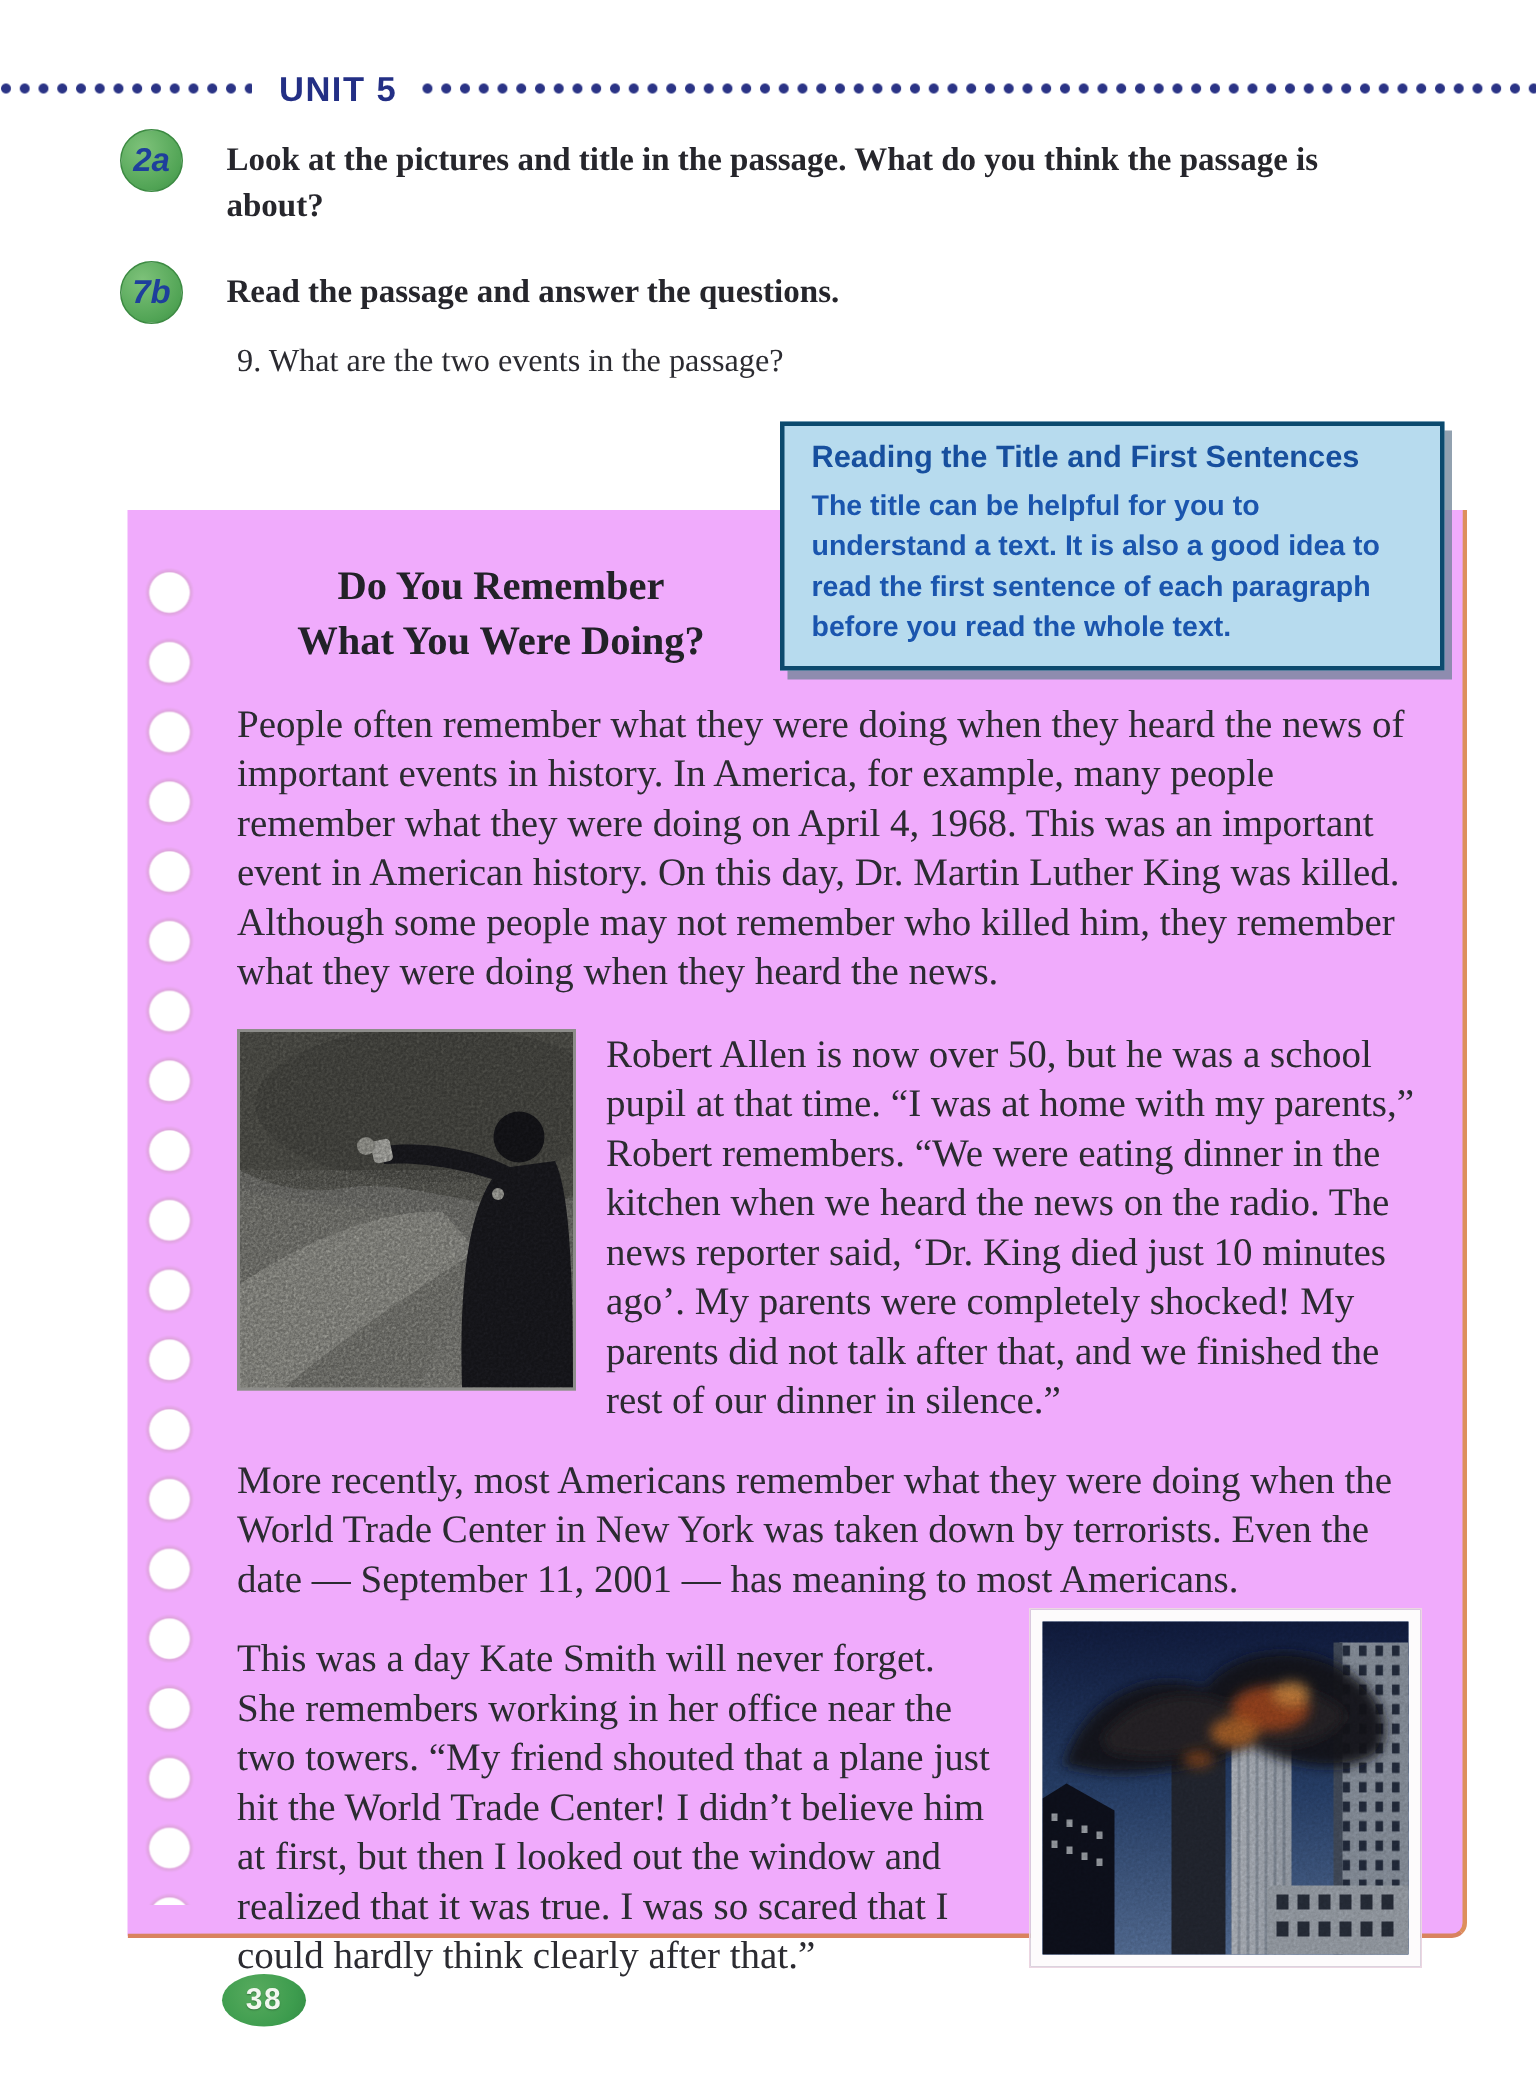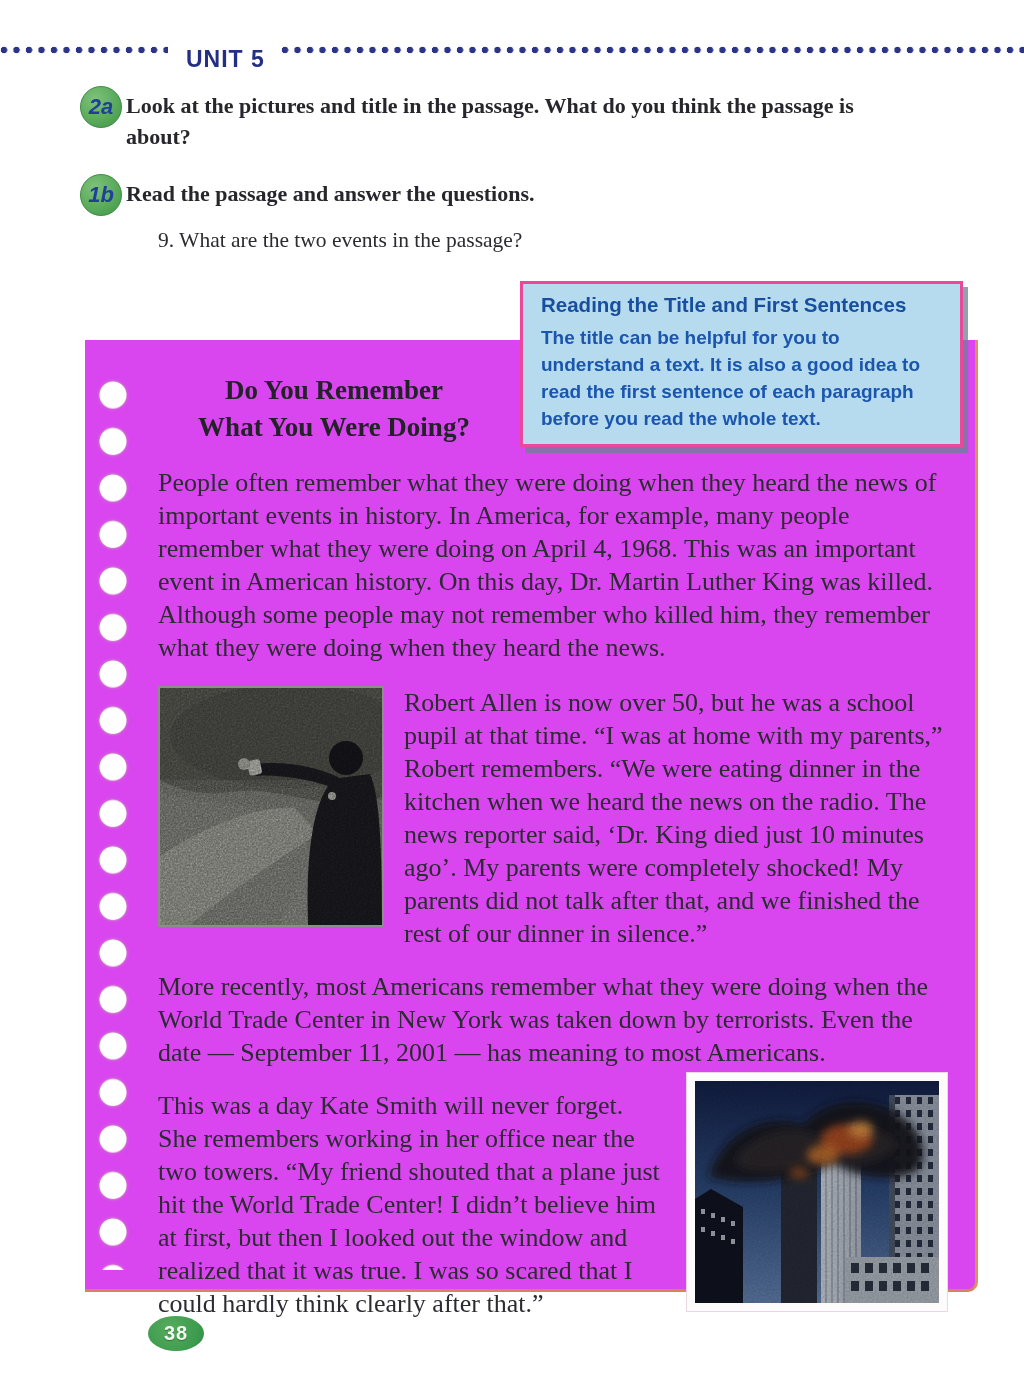--- a/index.html
+++ b/index.html
@@ -9,39 +9,39 @@
     margin:0 auto;
     background:#ffffff;
     overflow:hidden;
     font-family:"Liberation Serif", serif;
     color:#2b2b31;
   }
 
   
   .unit-header{
     position:absolute; top:46px; left:0; right:0; height:26px;
-    display:flex; align-items:flex-start;
+    display:flex; align-items:center;
   }
   .dots{
     height:8px;
     background-image:radial-gradient(circle at 4px 4px, #2b3486 3px, transparent 3.6px);
     background-size:12.5px 8px;
     background-repeat:repeat-x;
   }
   .dots-left{width:168px;}
   .dots-right{flex:1;}
   .unit-label{
     margin:0 16px 0 18px;
     font-family:"Liberation Sans", sans-serif;
     font-weight:bold; font-size:23px; letter-spacing:1px;
     color:#232f85;
   }
 
   
-  .task{position:absolute; left:80px; display:flex; gap:4px; align-items:flex-start;}
+  .task{position:absolute; left:80px; display:flex; gap:29px; align-items:flex-start;}
   .task-2a{top:88px; width:860px;}
   .task-2b{top:176px; width:860px;}
   .badge{
     flex:none; width:42px; height:42px; border-radius:50%;
     background:radial-gradient(circle at 35% 30%, #7ec27a, #51a455 70%, #3f8f46);
     border:1px solid #3c8a42;
     display:flex; align-items:center; justify-content:center;
     font-family:"Liberation Sans", sans-serif;
     font-weight:bold; font-style:italic; font-size:22px; color:#1e3f9c;
     box-sizing:border-box; margin-top:-2px;
@@ -52,38 +52,38 @@
   }
   .questions{
     position:absolute; top:222px; left:158px; margin:0; padding:0;
     list-style:none; font-size:21.5px; line-height:37px; color:#2b2b31;
   }
 
   
   .tip-box{
     position:absolute; top:281px; left:520px; width:443px;
     background:#b7dbee;
-    border:3px solid #ec4899;
+    border:3px solid #0c4a6e;
     box-sizing:border-box;
     box-shadow:5px 6px 0 rgba(110,130,150,0.75);
     padding:9px 14px 12px 18px;
     font-family:"Liberation Sans", sans-serif;
     z-index:5;
   }
   .tip-title{
     font-weight:bold; font-size:20.5px; color:#174f9e; margin:0 0 7px 0;
   }
   .tip-body{
     font-weight:bold; font-size:19px; line-height:27px; color:#1a55ae; margin:0;
   }
 
   
   .passage-panel{
     position:absolute; top:340px; left:85px; width:893px; height:952px;
-    background:#d946ef;
+    background:#f0abfc;
     border-right:3px solid #dd8f5d;
     border-bottom:3px solid #d9825f;
     border-bottom-right-radius:10px;
     box-sizing:border-box;
     padding:28px 28px 0 73px;
   }
   .holes{
     position:absolute; left:4px; top:34px; width:46px; height:896px;
     background-image:radial-gradient(circle at 24px 21px,
         #ffffff 0 13px, rgba(190,150,165,0.35) 14px, transparent 16.5px);
@@ -139,21 +139,21 @@
     <span class="unit-label">UNIT 5</span>
     <span class="dots dots-right"></span>
   </header>
 
   <section class="task task-2a">
     <span class="badge">2a</span>
     <p class="task-text">Look at the pictures and title in the passage. What do you think the passage is about?</p>
   </section>
 
   <section class="task task-2b">
-    <span class="badge">1b</span>
+    <span class="badge">7b</span>
     <p class="task-text">Read the passage and answer the questions.</p>
   </section>
 
   <ul class="questions">
     <li>9. What are the two events in the passage?</li>
   </ul>
 
   <aside class="tip-box">
     <h3 class="tip-title">Reading the Title and First Sentences</h3>
     <p class="tip-body">The title can be helpful for you to understand a text. It is also a good idea to read the first sentence of each paragraph before you read the whole text.</p>

